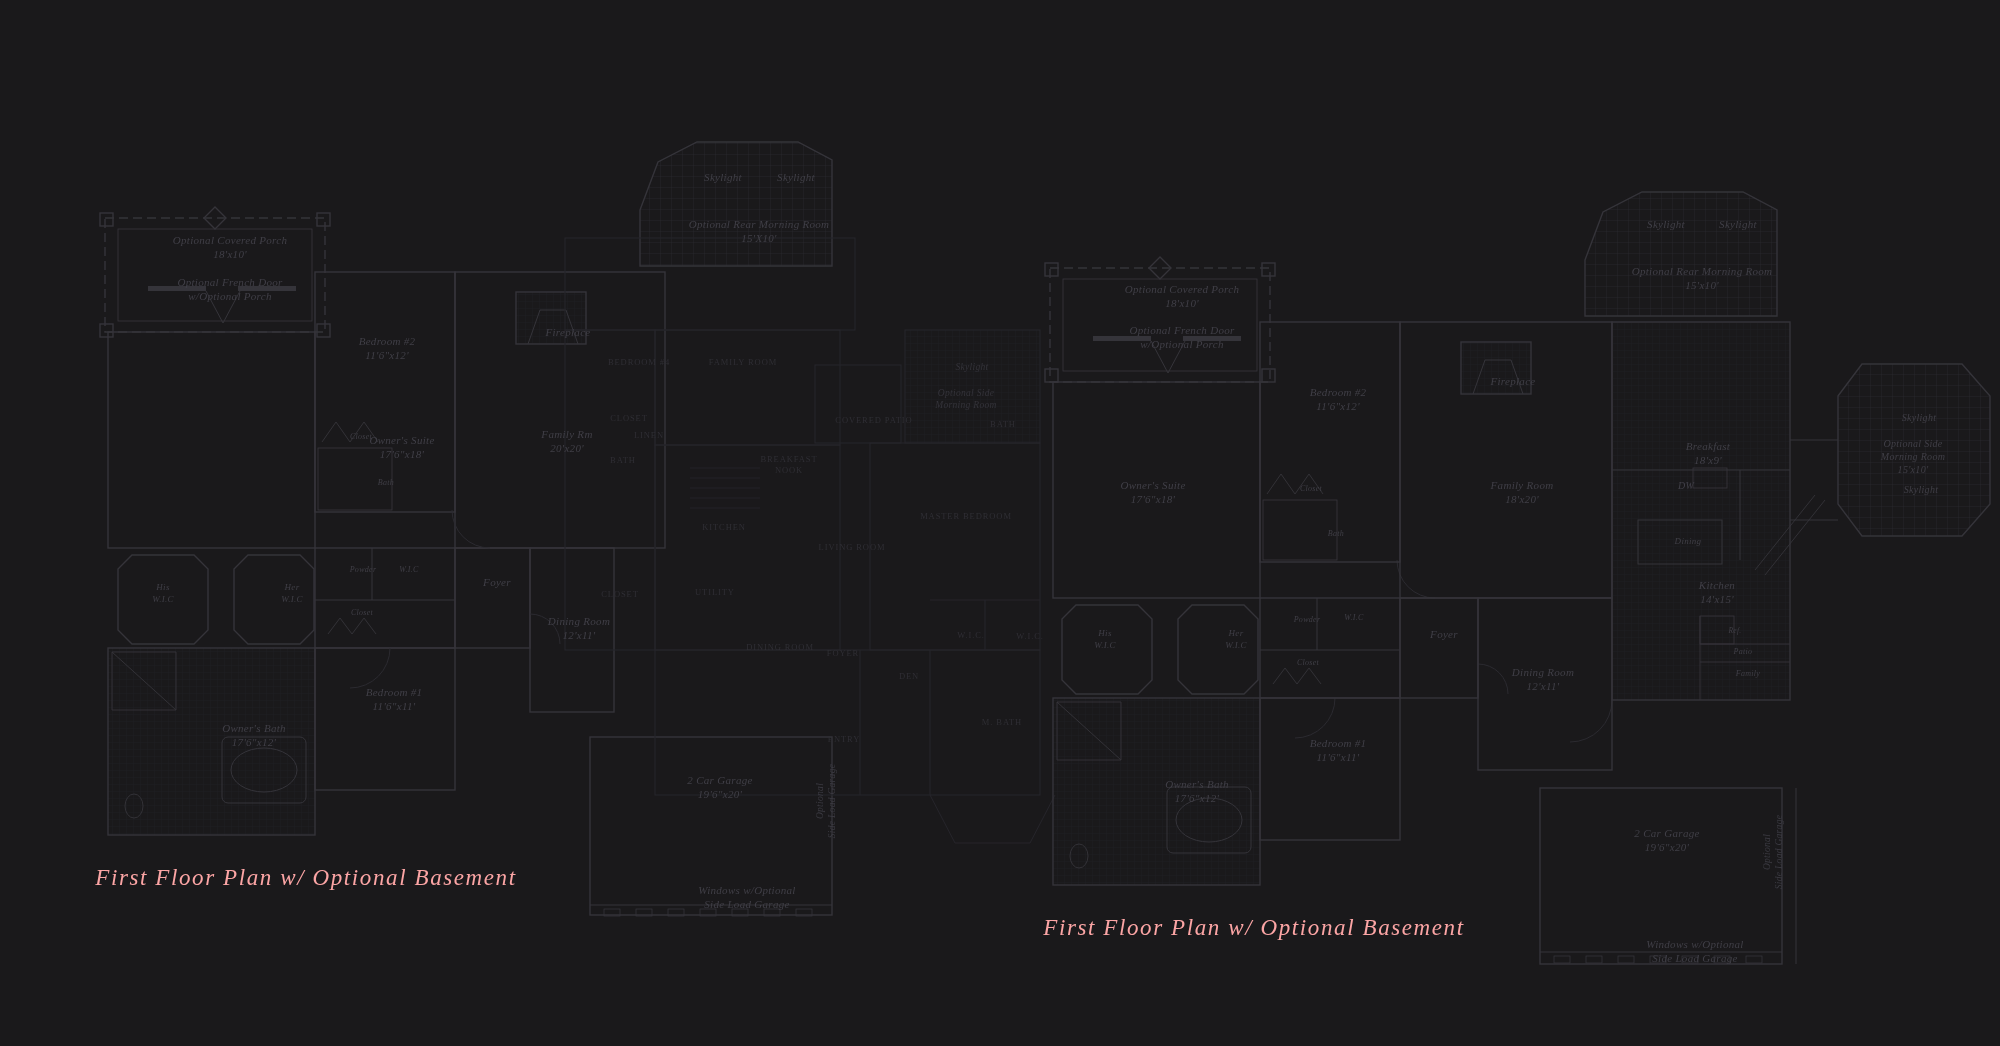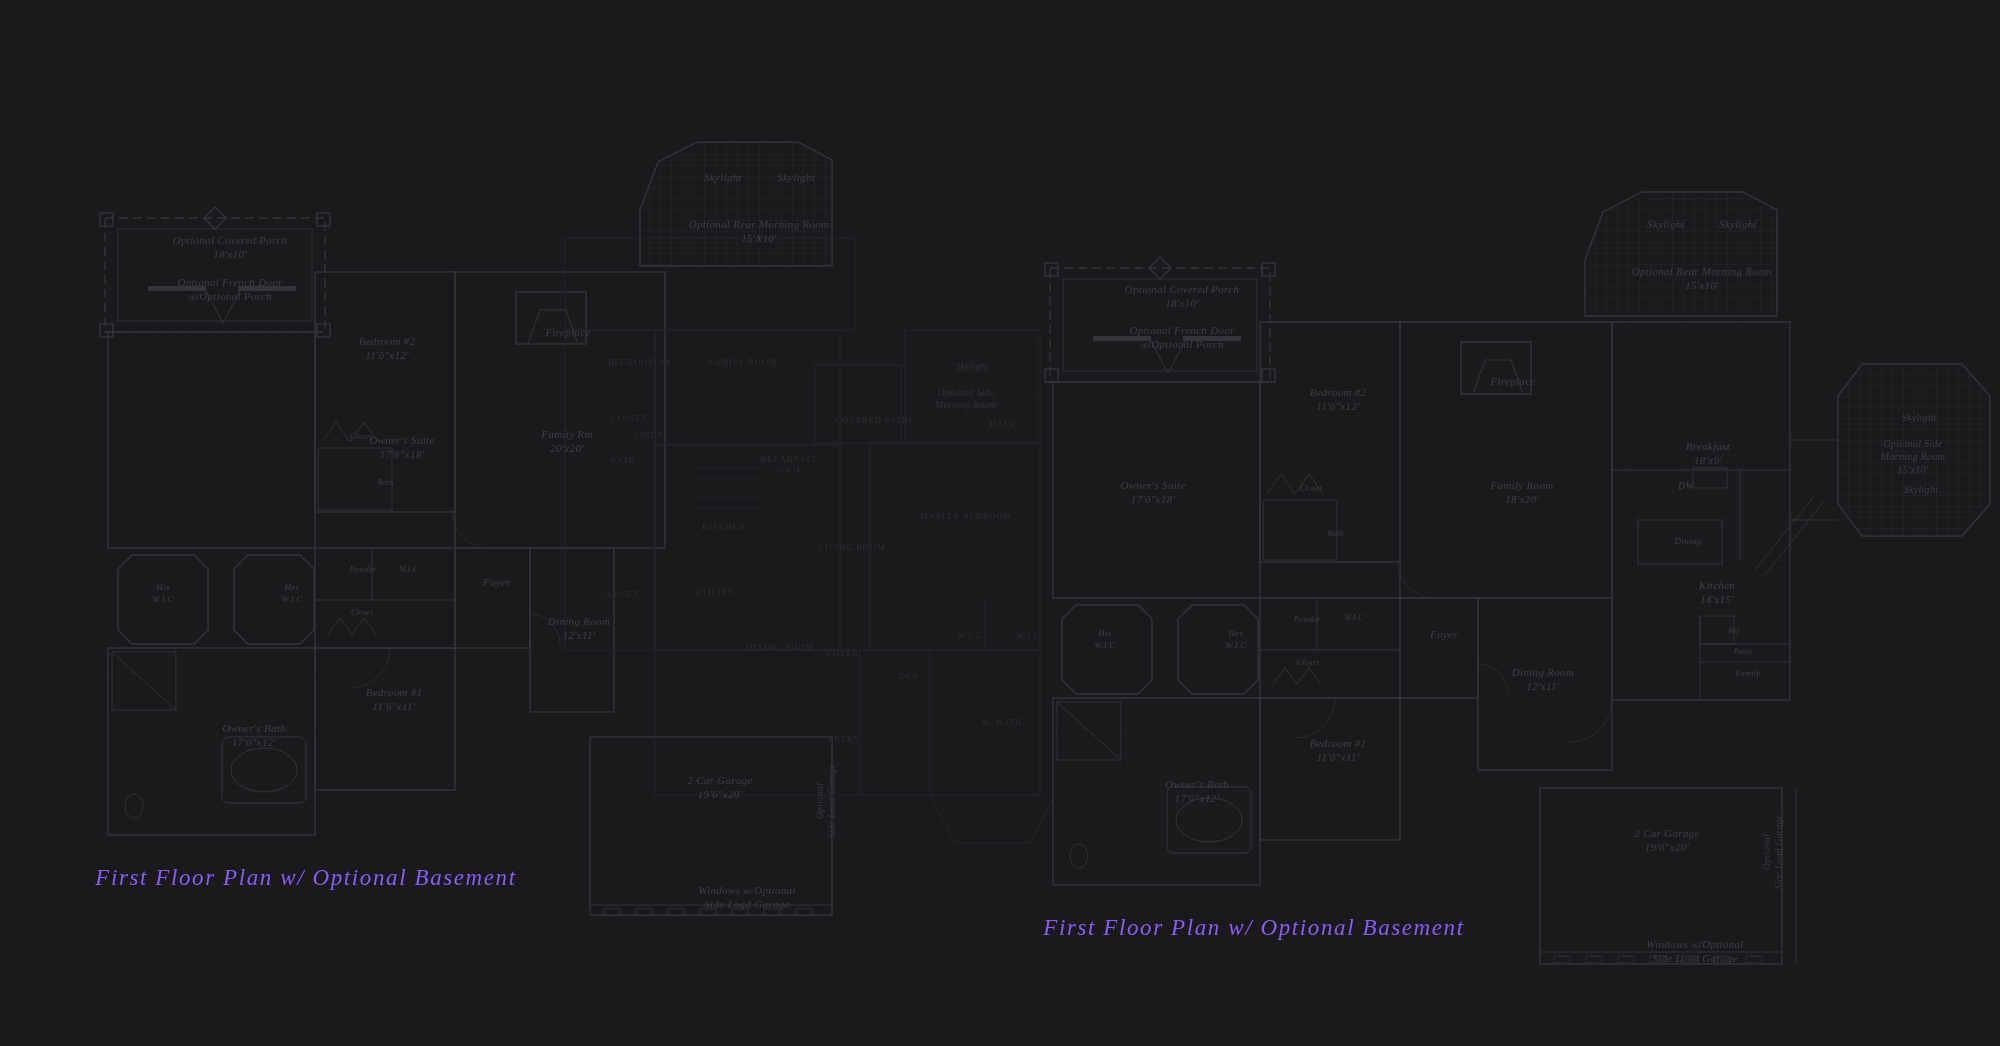--- a/index.html
+++ b/index.html
@@ -8,21 +8,21 @@
   svg{position:absolute;left:0;top:0;}
   #labels-layer{position:absolute;left:16px;top:0;width:100%;height:100%;}
   .lbl{position:absolute;transform:translate(-50%,-50%);font-style:italic;
        white-space:pre-line;text-align:center;line-height:1.3;letter-spacing:.3px;}
   .lbl.m{font-size:11px;color:#403f47;}
   .lbl.c{font-size:8.5px;font-style:normal;text-transform:uppercase;
          letter-spacing:.9px;color:#2f2e34;}
   .lbl.f{font-size:9.5px;color:#34333a;}
   .lbl.v{transform:translate(-50%,-50%) rotate(-90deg);font-size:9.5px;color:#3b3a42;}
   .caption{position:absolute;transform:translate(-50%,-50%);font-style:italic;
-           font-size:23px;letter-spacing:1.6px;color:#8b5cf6;white-space:nowrap;}
+           font-size:23px;letter-spacing:1.6px;color:#fca5a5;white-space:nowrap;}
 </style>
 </head>
 <body>
 
 <div id="canvas">
 
   <svg width="2000" height="1046" viewBox="0 0 2000 1046">
     <defs>
       <pattern id="tile" width="7" height="7" patternUnits="userSpaceOnUse">
         <path d="M7 0H0V7" fill="none" stroke="#222127" stroke-width="0.6"></path>

